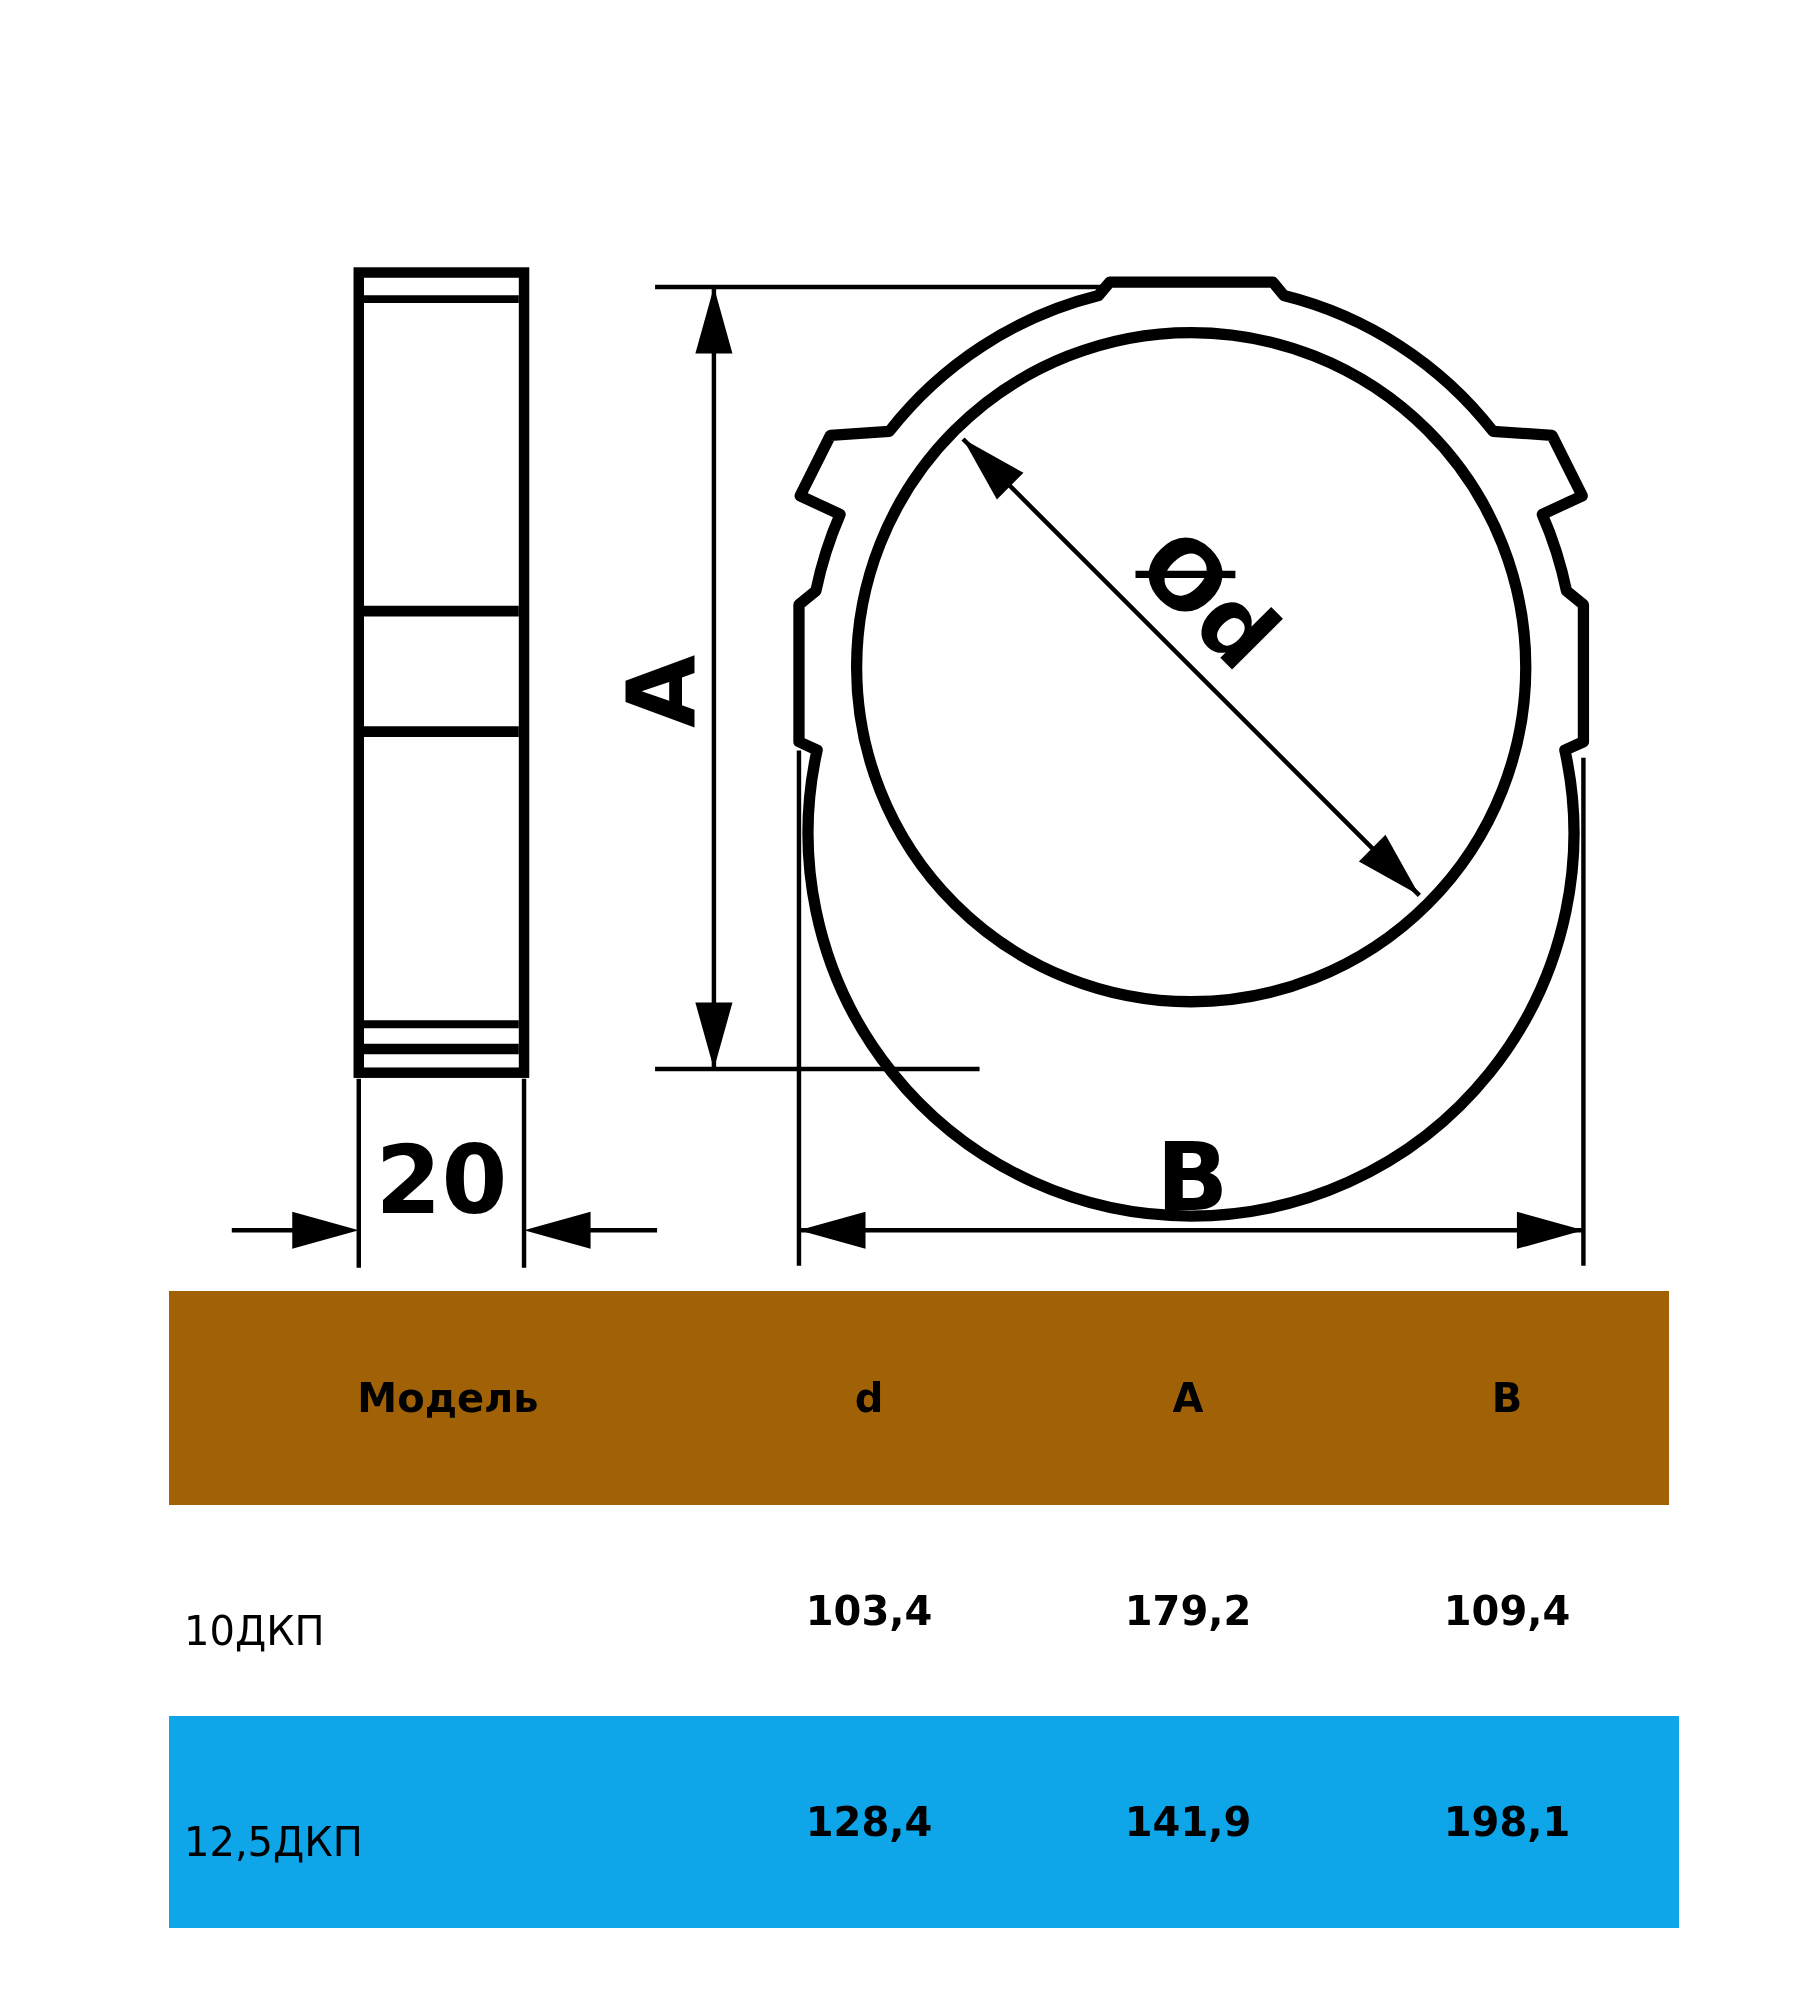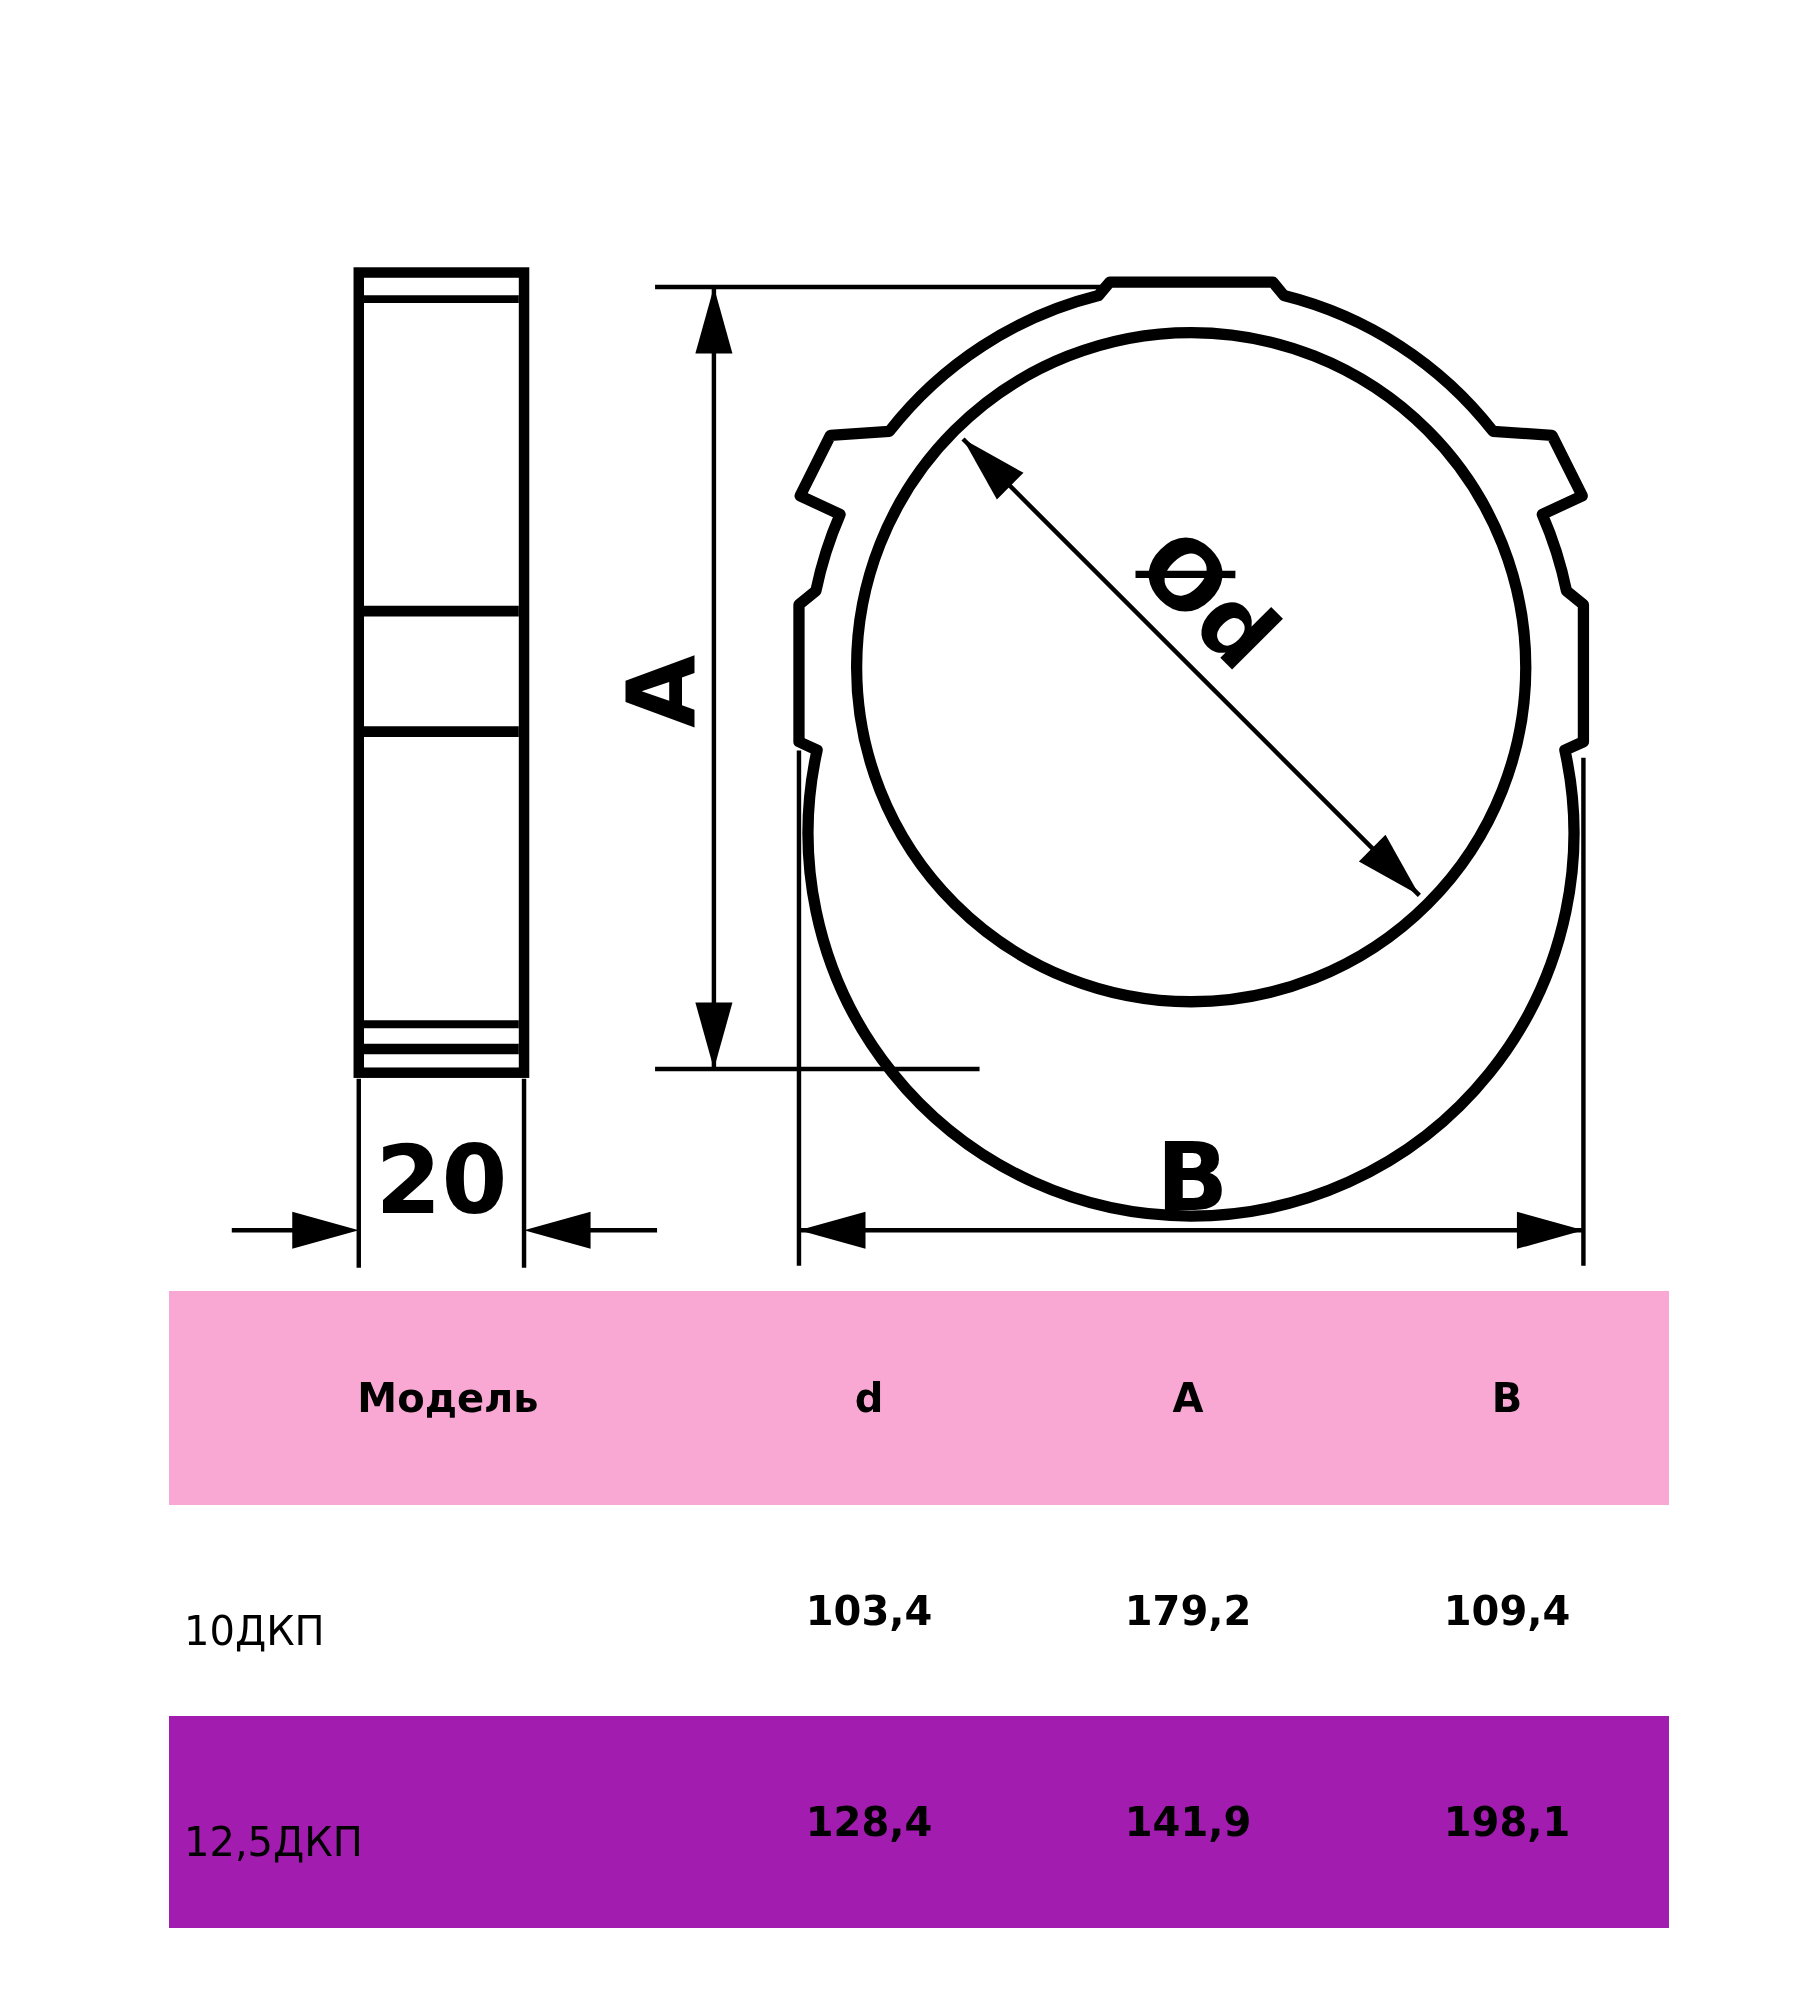--- a/index.html
+++ b/index.html
@@ -38,22 +38,22 @@
     font-weight: 700;
     font-size: 235px;
     fill: #000000;
   }
   .trow {
     position: absolute;
     left: 169px;
     width: 1500px;
     font-size: 40px;
   }
-  .trow.header { background: #f9a8d4; }
-  .trow.alt    { background: #a21caf; }
+  .trow.header { background: #a16207; }
+  .trow.alt    { background: #0ea5e9; padding-left: 10px; }
   .cell {
     position: absolute;
     top: 50%;
     transform: translate(-50%, -50%);
     white-space: nowrap;
     font-weight: 700;
   }
   .cell.model-name {
     left: 15px;
     transform: translate(0, -50%);

